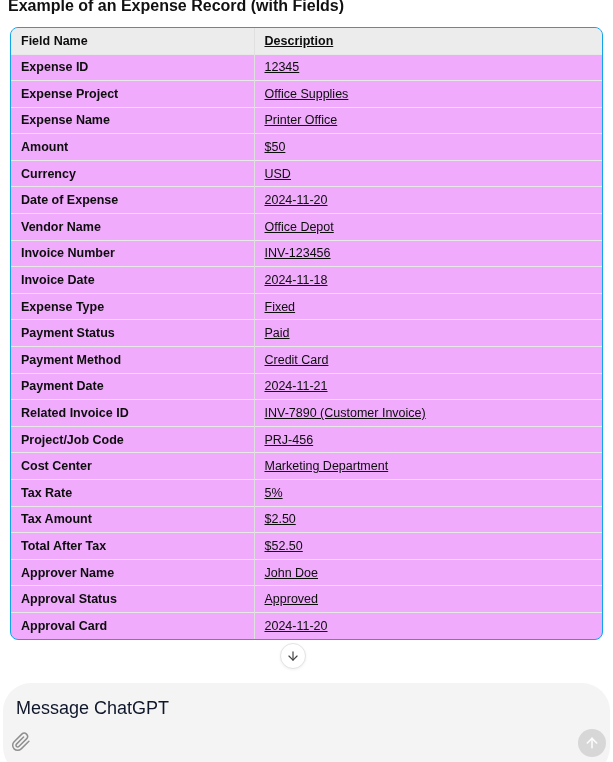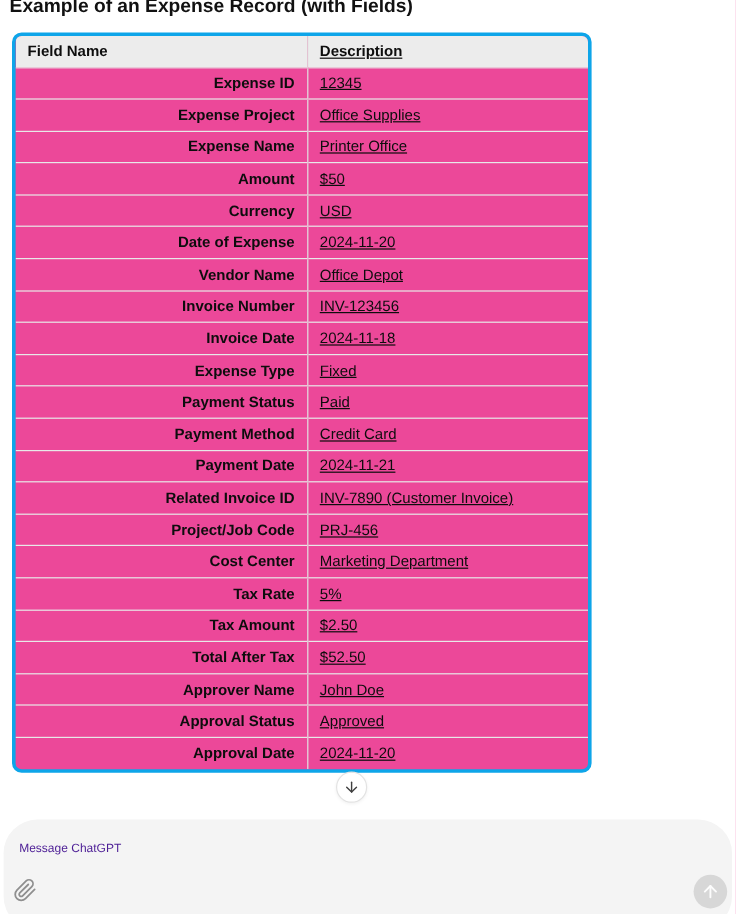--- a/index.html
+++ b/index.html
@@ -16,25 +16,25 @@
     left:8px; top:-4px;
     font-size:16px;
     font-weight:700;
     line-height:19px;
     color:#111;
     white-space:nowrap;
   }
   .table-wrap {
     position:absolute;
     left:10px; top:27px;
-    width:483px;
-    border:3px solid #0ea5e9;
+    width:593px;
+    border:1px solid #0ea5e9;
     border-radius:8px;
     overflow:hidden;
-    background:#ec4899;
+    background:#f0abfc;
   }
   table.expense-table {
     width:100%;
     border-collapse:collapse;
     table-layout:fixed;
     font-size:12.5px;
     color:#0d0d0d;
   }
   .expense-table th, .expense-table td {
     height:26.6px;
@@ -47,21 +47,21 @@
   .expense-table thead th {
     background:#ececec;
     font-weight:600;
     height:26px;
   }
   .expense-table th:first-child,
   .expense-table td:first-child { width:243px; }
   .expense-table th + th,
   .expense-table td + td { border-left:1px solid #e0e0e0;text-decoration:underline; }
   .expense-table tbody td { border-top:1px solid #e8e8e8; }
-  .expense-table tbody td:first-child { font-weight:600;text-align:right; }
+  .expense-table tbody td:first-child { font-weight:600; }
 
   .scroll-down-btn {
     position:absolute;
     left:280px; top:643px;
     width:26px; height:26px;
     border-radius:50%;
     background:#ffffff;
     border:1px solid #e3e3e3;
     box-shadow:0 1px 3px rgba(0,0,0,0.06);
     display:flex; align-items:center; justify-content:center;
@@ -72,22 +72,22 @@
     position:absolute;
     left:3px; top:683px;
     width:607px; height:92px;
     background:#f4f4f4;
     border-radius:28px;
     z-index:4;
   }
   .composer-placeholder {
     position:absolute;
     left:13px; top:16px;
-    font-size:10px;
-    color:#4c1d95;
+    font-size:18px;
+    color:#0f172a;
     line-height:18px;
   }
   .attach-btn {
     position:absolute;
     left:5px; top:46px;
     width:26px; height:26px;
     display:flex; align-items:center; justify-content:center;
     cursor:pointer;
   }
   .send-btn {
@@ -192,21 +192,21 @@
         </tr>
         <tr>
           <td>Approver Name</td>
           <td>John Doe</td>
         </tr>
         <tr>
           <td>Approval Status</td>
           <td>Approved</td>
         </tr>
         <tr>
-          <td>Approval Date</td>
+          <td>Approval Card</td>
           <td>2024-11-20</td>
         </tr>
       </tbody>
   </table>
 </div>
 
 <div class="scroll-down-btn">
   <span style="display:flex">
     <svg width="14" height="14" viewBox="0 0 24 24" fill="none" stroke="#3f3f3f" stroke-width="2" stroke-linecap="round" stroke-linejoin="round">
       <path d="M12 5v14"></path>

